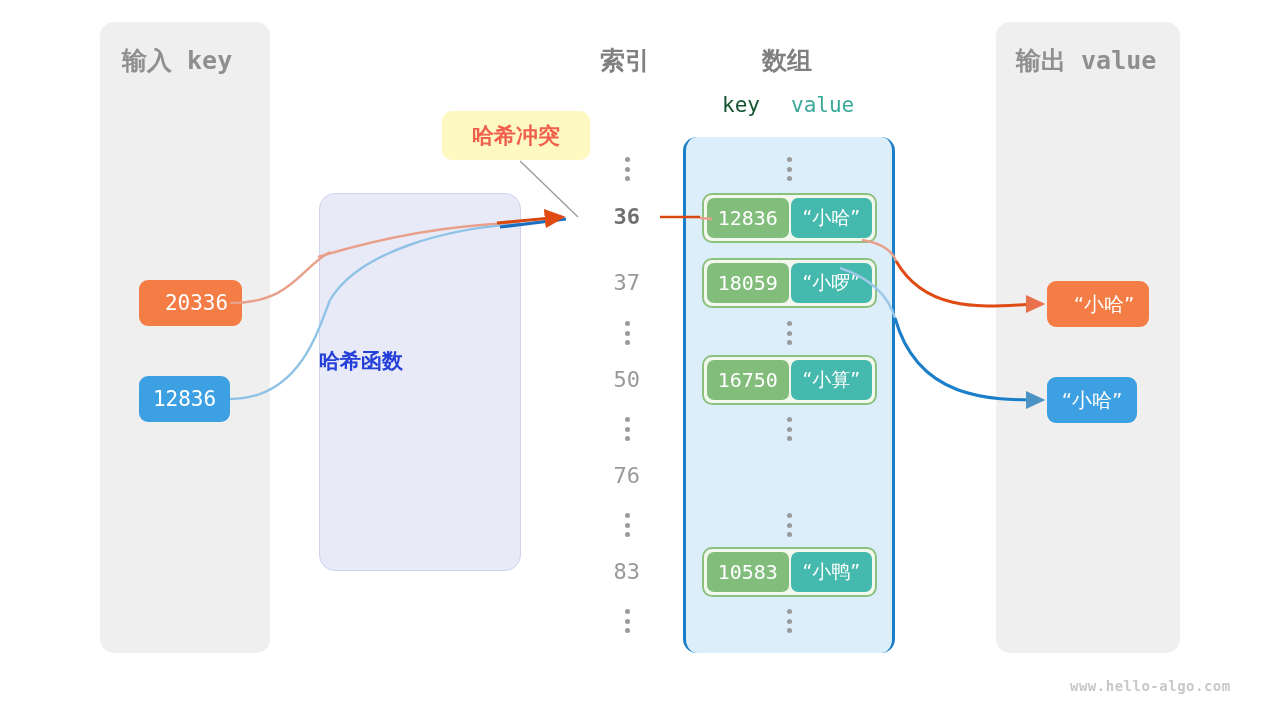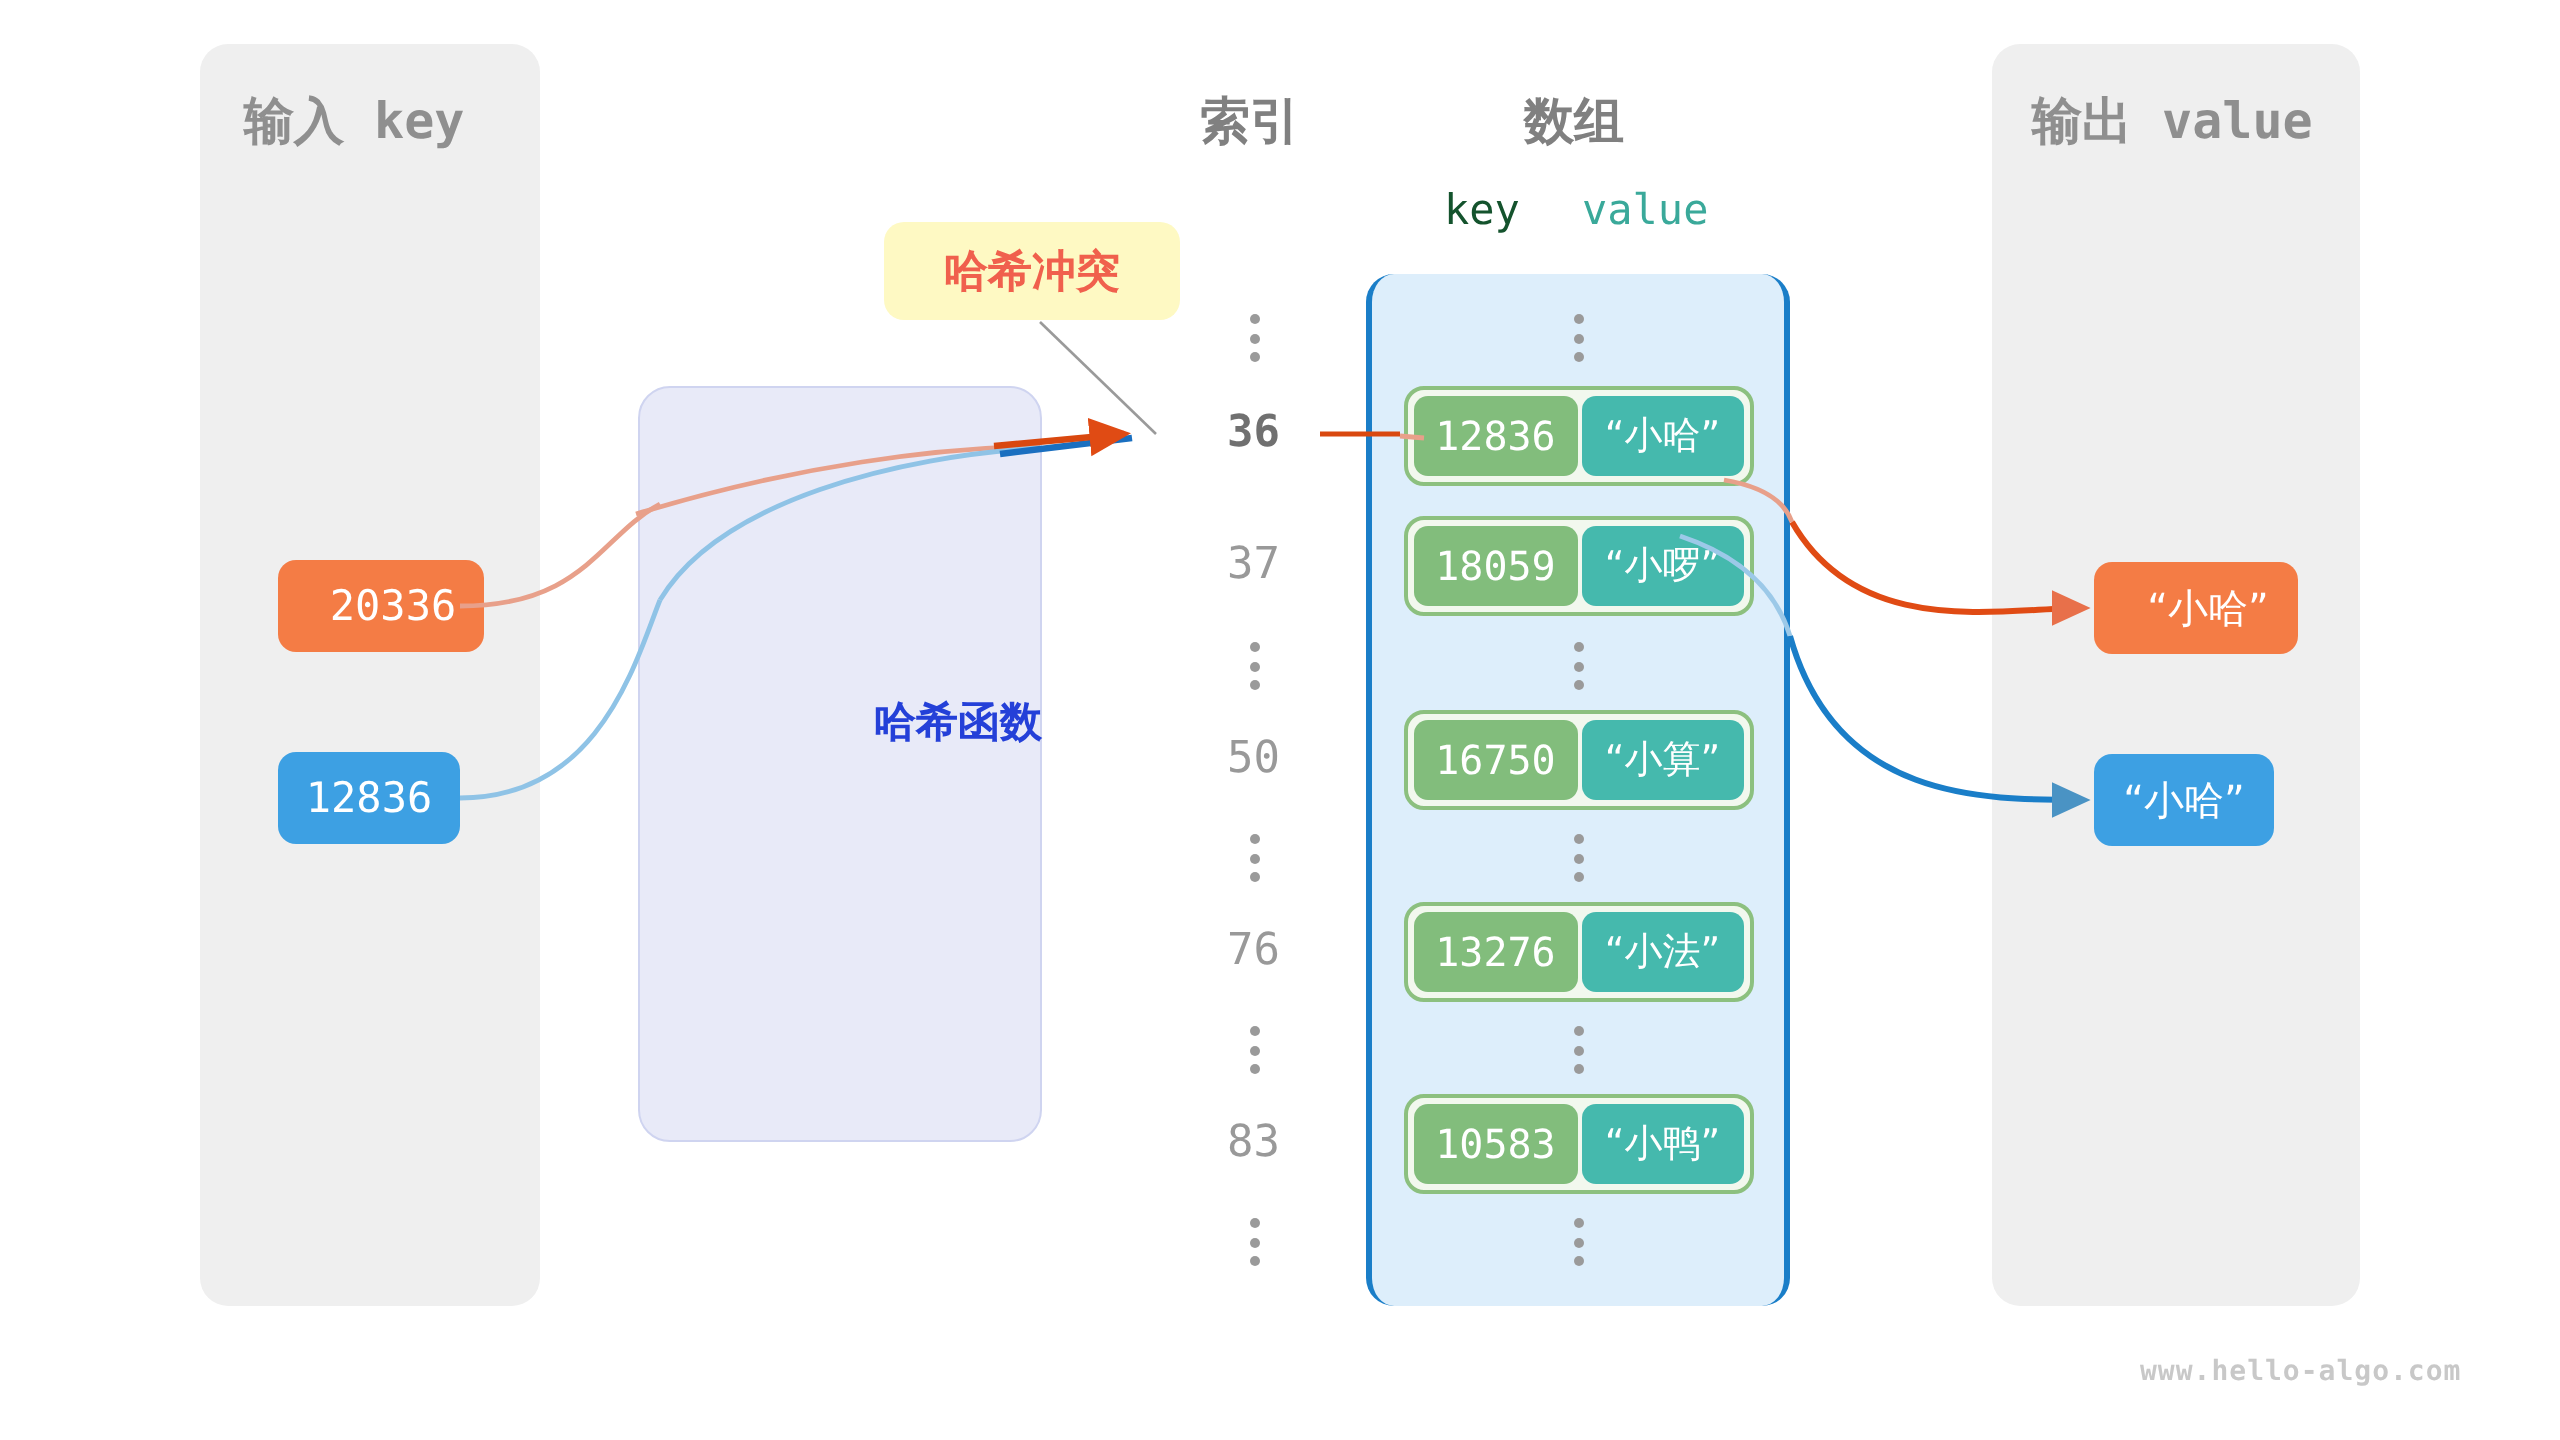--- a/index.html
+++ b/index.html
@@ -59,21 +59,21 @@
     border-radius: 16px;
     box-sizing: border-box;
   }
   .hash-title {
     position: absolute;
     font-family: "DejaVu Sans", sans-serif;
     font-weight: bold;
     font-size: 21px;
     color: #2440d8;
     white-space: nowrap;
-    text-align: right;
+    text-align: left;
   }
   .hash-expr {
     position: absolute;
     font-family: "DejaVu Sans Mono", monospace;
     font-size: 19px;
     color: #2440d8;
     white-space: nowrap;
     text-align: center;
   }
 
@@ -293,24 +293,20 @@
     <div class="cell-key">16750</div>
     <div class="cell-val">“小算”</div>
   </div>
 
   <div class="vdots" style="left:786px; top:417px;">
       <i></i>
       <i></i>
       <i></i>
     </div>
 
-  <div class="bucket" style="left:702px; top:451px; width:175px; height:50px;">
-    <div class="cell-key">13276</div>
-    <div class="cell-val">“小法”</div>
-  </div>
 
   <div class="vdots" style="left:786px; top:513px;">
       <i></i>
       <i></i>
       <i></i>
     </div>
 
   <div class="bucket" style="left:702px; top:547px; width:175px; height:50px;">
     <div class="cell-key">10583</div>
     <div class="cell-val">“小鸭”</div>

